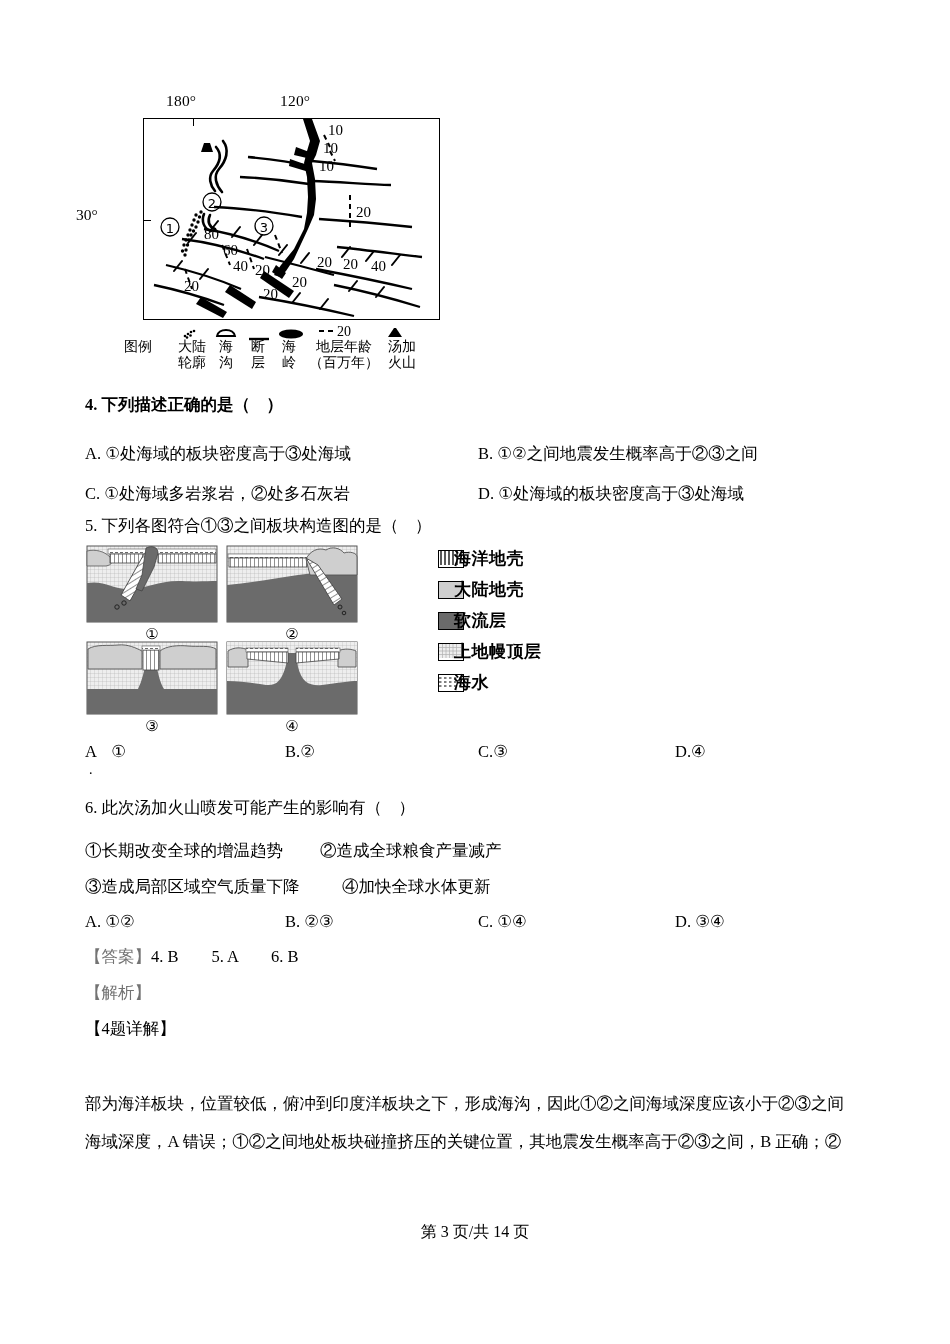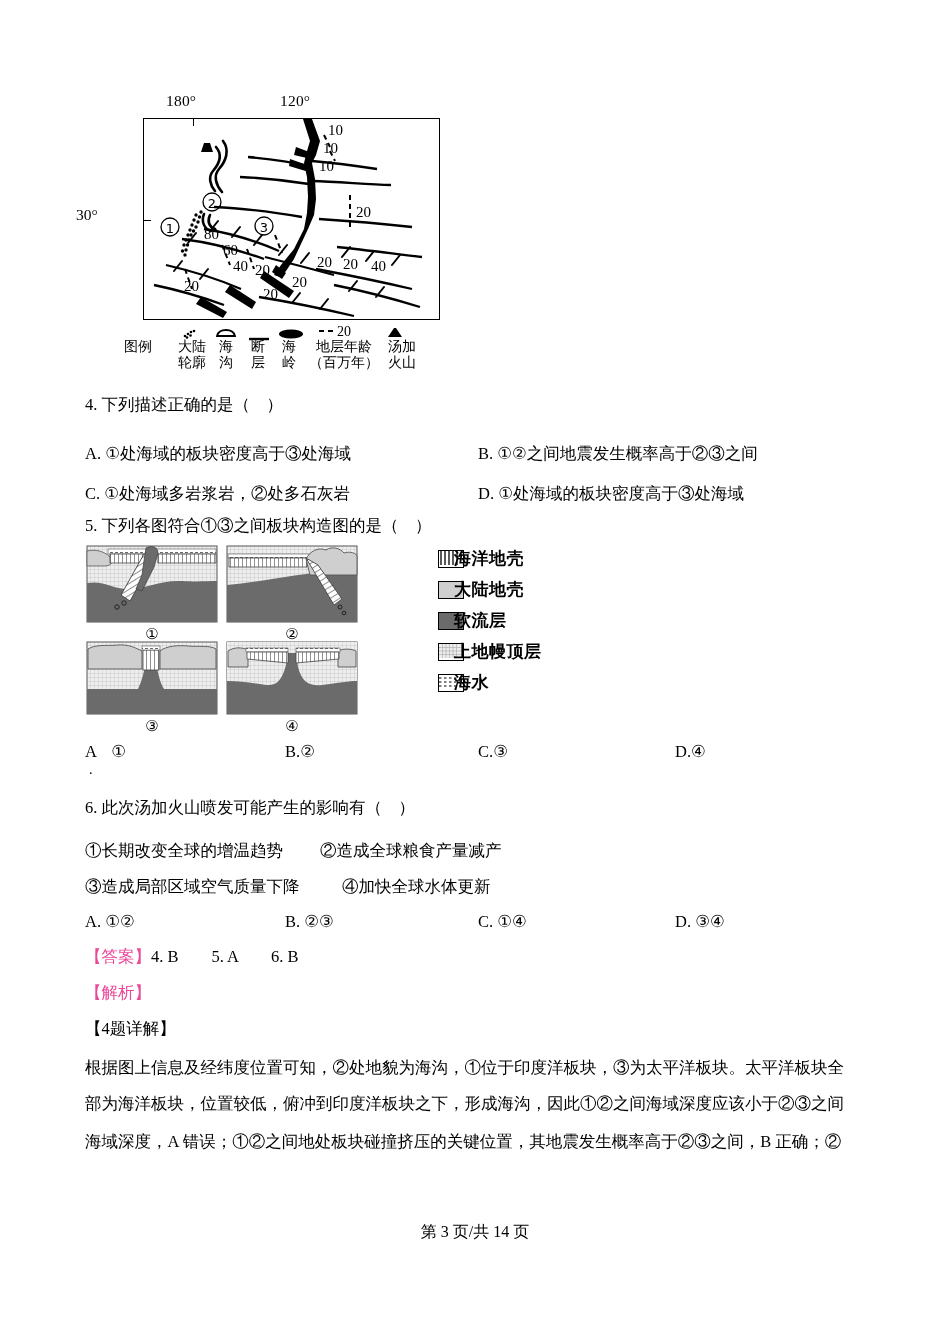--- a/index.html
+++ b/index.html
@@ -31,21 +31,21 @@
   .leg-syms{position:relative;height:16px;}
   .leg-sym{position:absolute;}
   .leg-words{position:relative;height:40px;}
   .leg-w{position:absolute;font-size:14px;line-height:15.5px;text-align:center;font-family:"Liberation Serif",serif;}
   .leg-w span{display:block;}
 
   
   .q{position:absolute;font-size:16.5px;line-height:16.5px;white-space:nowrap;
      font-family:"Liberation Serif","DejaVu Serif",serif;}
   .opt{position:absolute;font-size:16.5px;white-space:nowrap;}
-  .blue{color:#ec4899;}
+  .blue{color:#737373;}
   .footer{position:absolute;left:0;top:1222px;width:950px;text-align:center;font-size:16px;}
 
   
   .fig-blocks{position:absolute;left:86px;top:545px;width:450px;height:185px;}
   .blk{position:absolute;}
   .blk-cap{position:absolute;font-size:15px;text-align:center;width:40px;}
   .blk-legend{position:absolute;left:352px;top:2px;width:170px;}
   .lg-row{position:relative;height:31px;}
   .lg-swatch{position:absolute;left:0;top:3px;width:24px;height:16px;border:1.2px solid #000;}
   .lg-text{position:absolute;left:16px;top:0px;font-size:17px;font-weight:bold;
@@ -262,21 +262,21 @@
           <span>（百万年）</span>
         </div>
         <div class="leg-w" style="left:262px;top:1px;width:44px;">
           <span>汤加</span>
           <span>火山</span>
         </div>
       </div>
     </div>
   </div>
 
-  <div class="q" style="left:85px;top:397px;">4. 下列描述正确的是（　）</div>
+  <div class="q" style="left:85px;top:397px;font-weight:bold;">4. 下列描述正确的是（　）</div>
   <div class="opt" style="left:85px;top:443px;">A. ①处海域的板块密度高于③处海域</div>
   <div class="opt" style="left:478px;top:443px;">B. ①②之间地震发生概率高于②③之间</div>
   <div class="opt" style="left:85px;top:483px;">C. ①处海域多岩浆岩，②处多石灰岩</div>
   <div class="opt" style="left:478px;top:483px;">D. ①处海域的板块密度高于③处海域</div>
 
   <div class="q" style="left:85px;top:518px;">5. 下列各图符合①③之间板块构造图的是（　）</div>
 
   <div class="fig-blocks">
 
     <svg class="blk" style="left:0px;top:0px;" width="132" height="78" viewBox="0 0 132 78">
@@ -456,19 +456,18 @@
   <div class="opt" style="left:285px;top:912px;">B. ②③</div>
   <div class="opt" style="left:478px;top:912px;">C. ①④</div>
   <div class="opt" style="left:675px;top:912px;">D. ③④</div>
 
   <div class="opt" style="left:85px;top:946px;">
     <span class="blue">【答案】</span><span>4. B　　5. A　　6. B</span>
   </div>
   <div class="opt blue" style="left:85px;top:982px;">【解析】</div>
   <div class="opt" style="left:85px;top:1018px;">【4题详解】</div>
 
-  <div class="opt" style="left:85px;top:1057px;">根据图上信息及经纬度位置可知，②处地貌为海沟，①位于印度洋板块，③为太平洋板块。太平洋板块全</div>
   <div class="opt" style="left:85px;top:1093px;">部为海洋板块，位置较低，俯冲到印度洋板块之下，形成海沟，因此①②之间海域深度应该小于②③之间</div>
   <div class="opt" style="left:85px;top:1131px;">海域深度，A 错误；①②之间地处板块碰撞挤压的关键位置，其地震发生概率高于②③之间，B 正确；②</div>
 
   <div class="footer">第 3 页/共 14 页</div>
 
 </div>
 
 </body></html>

